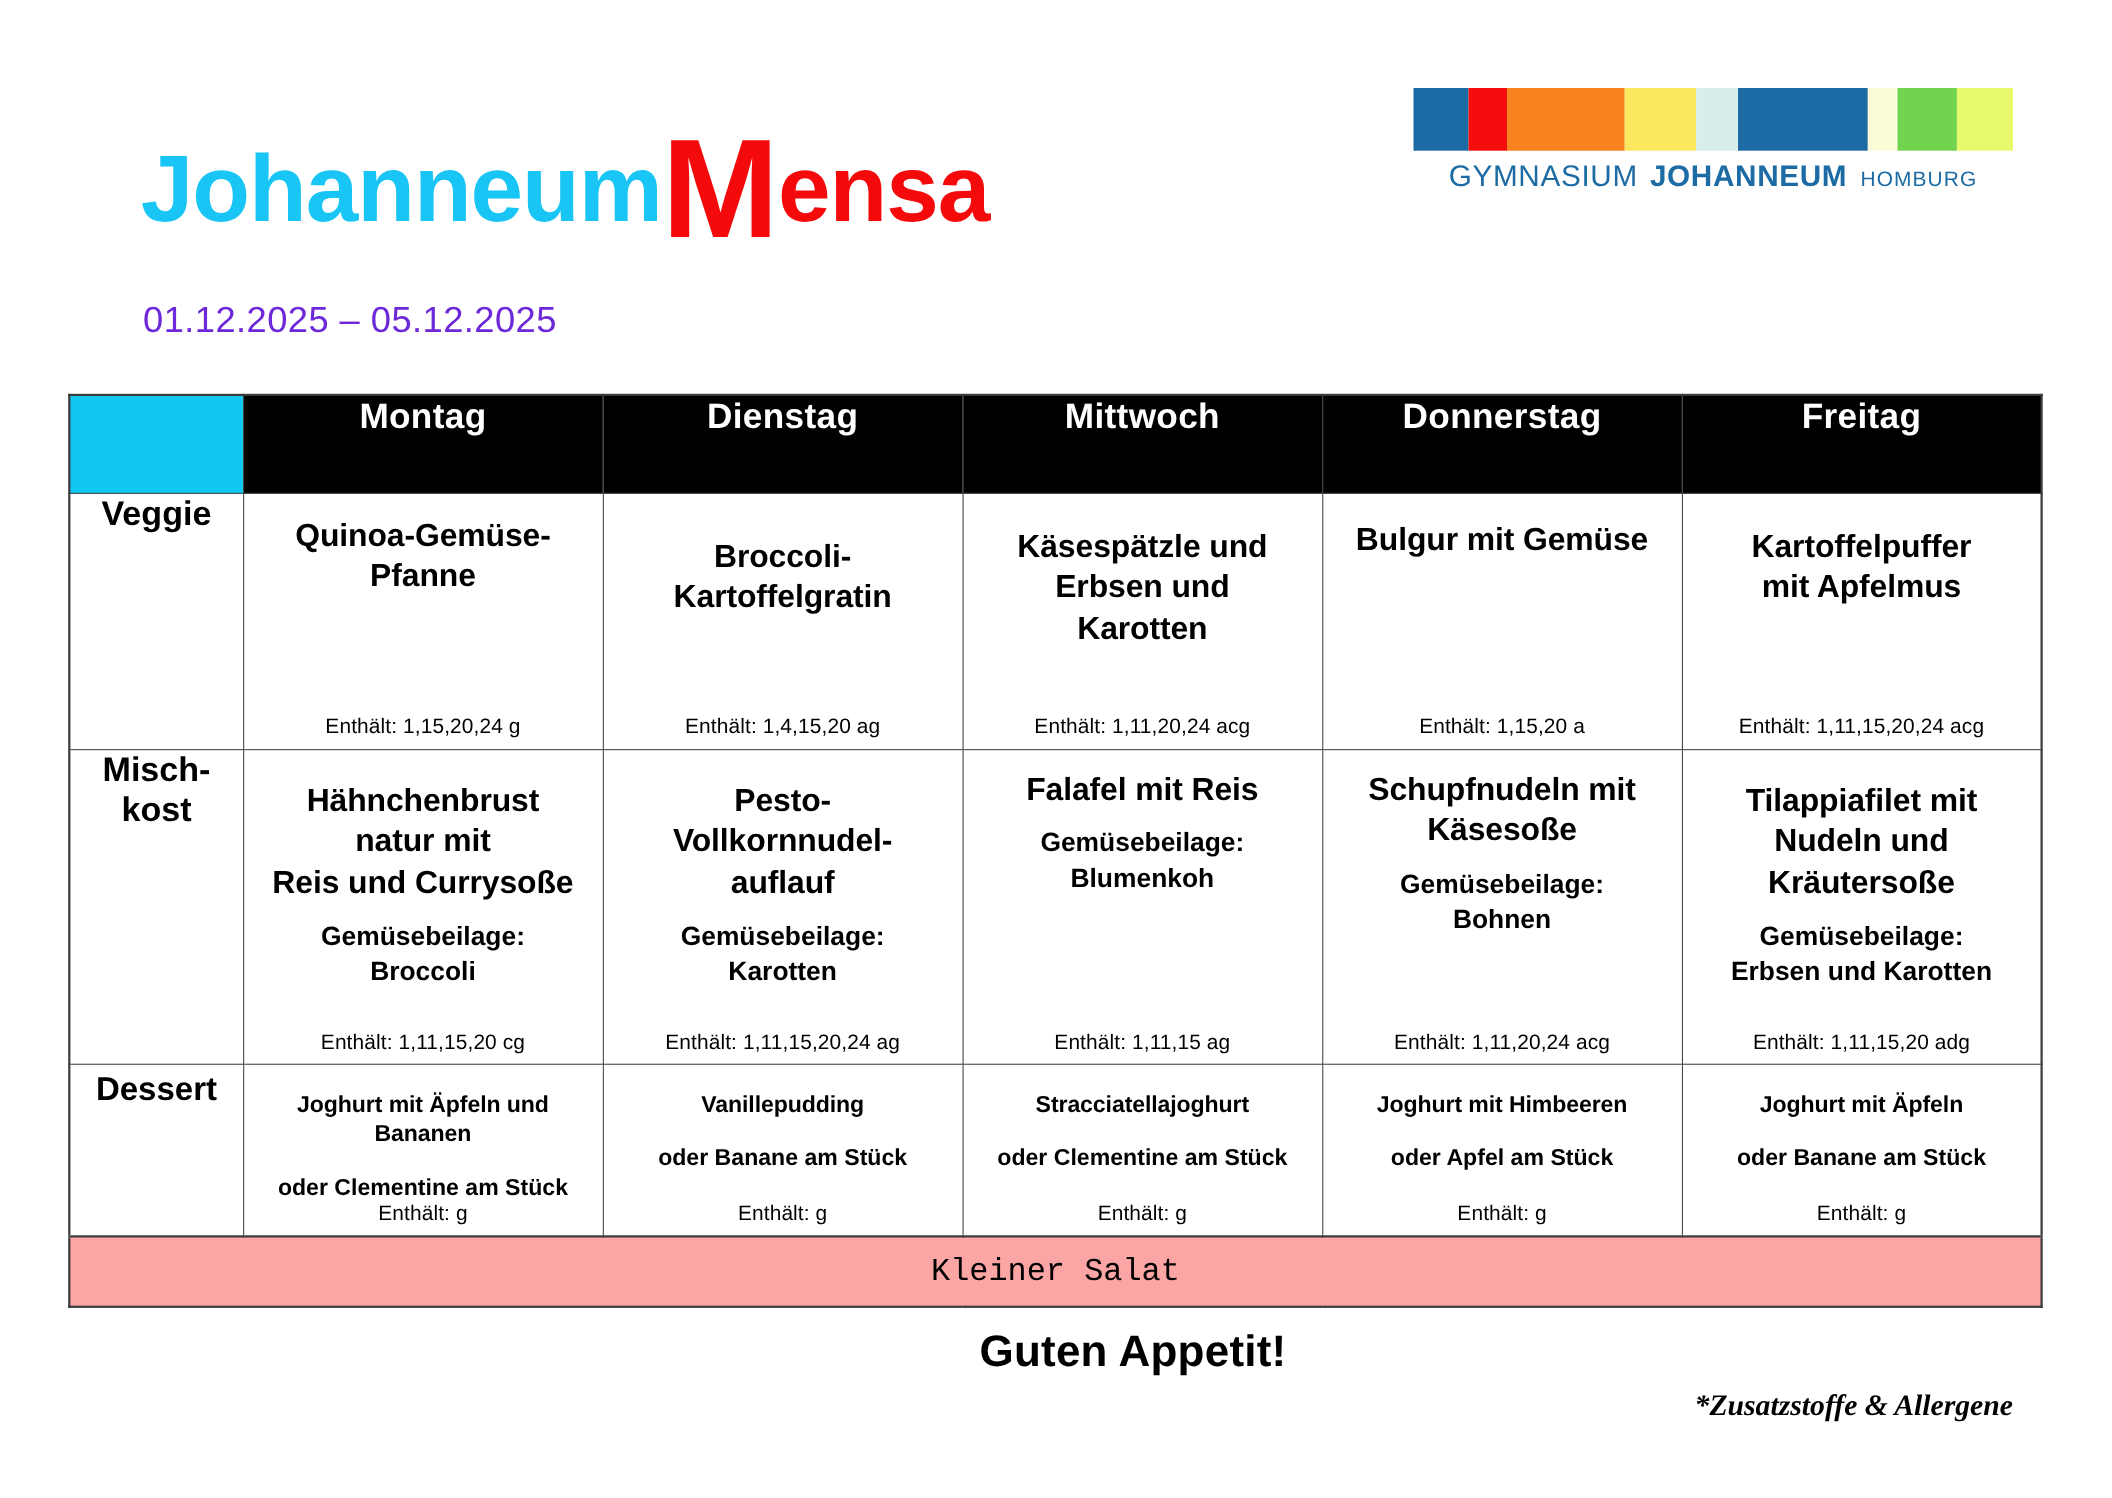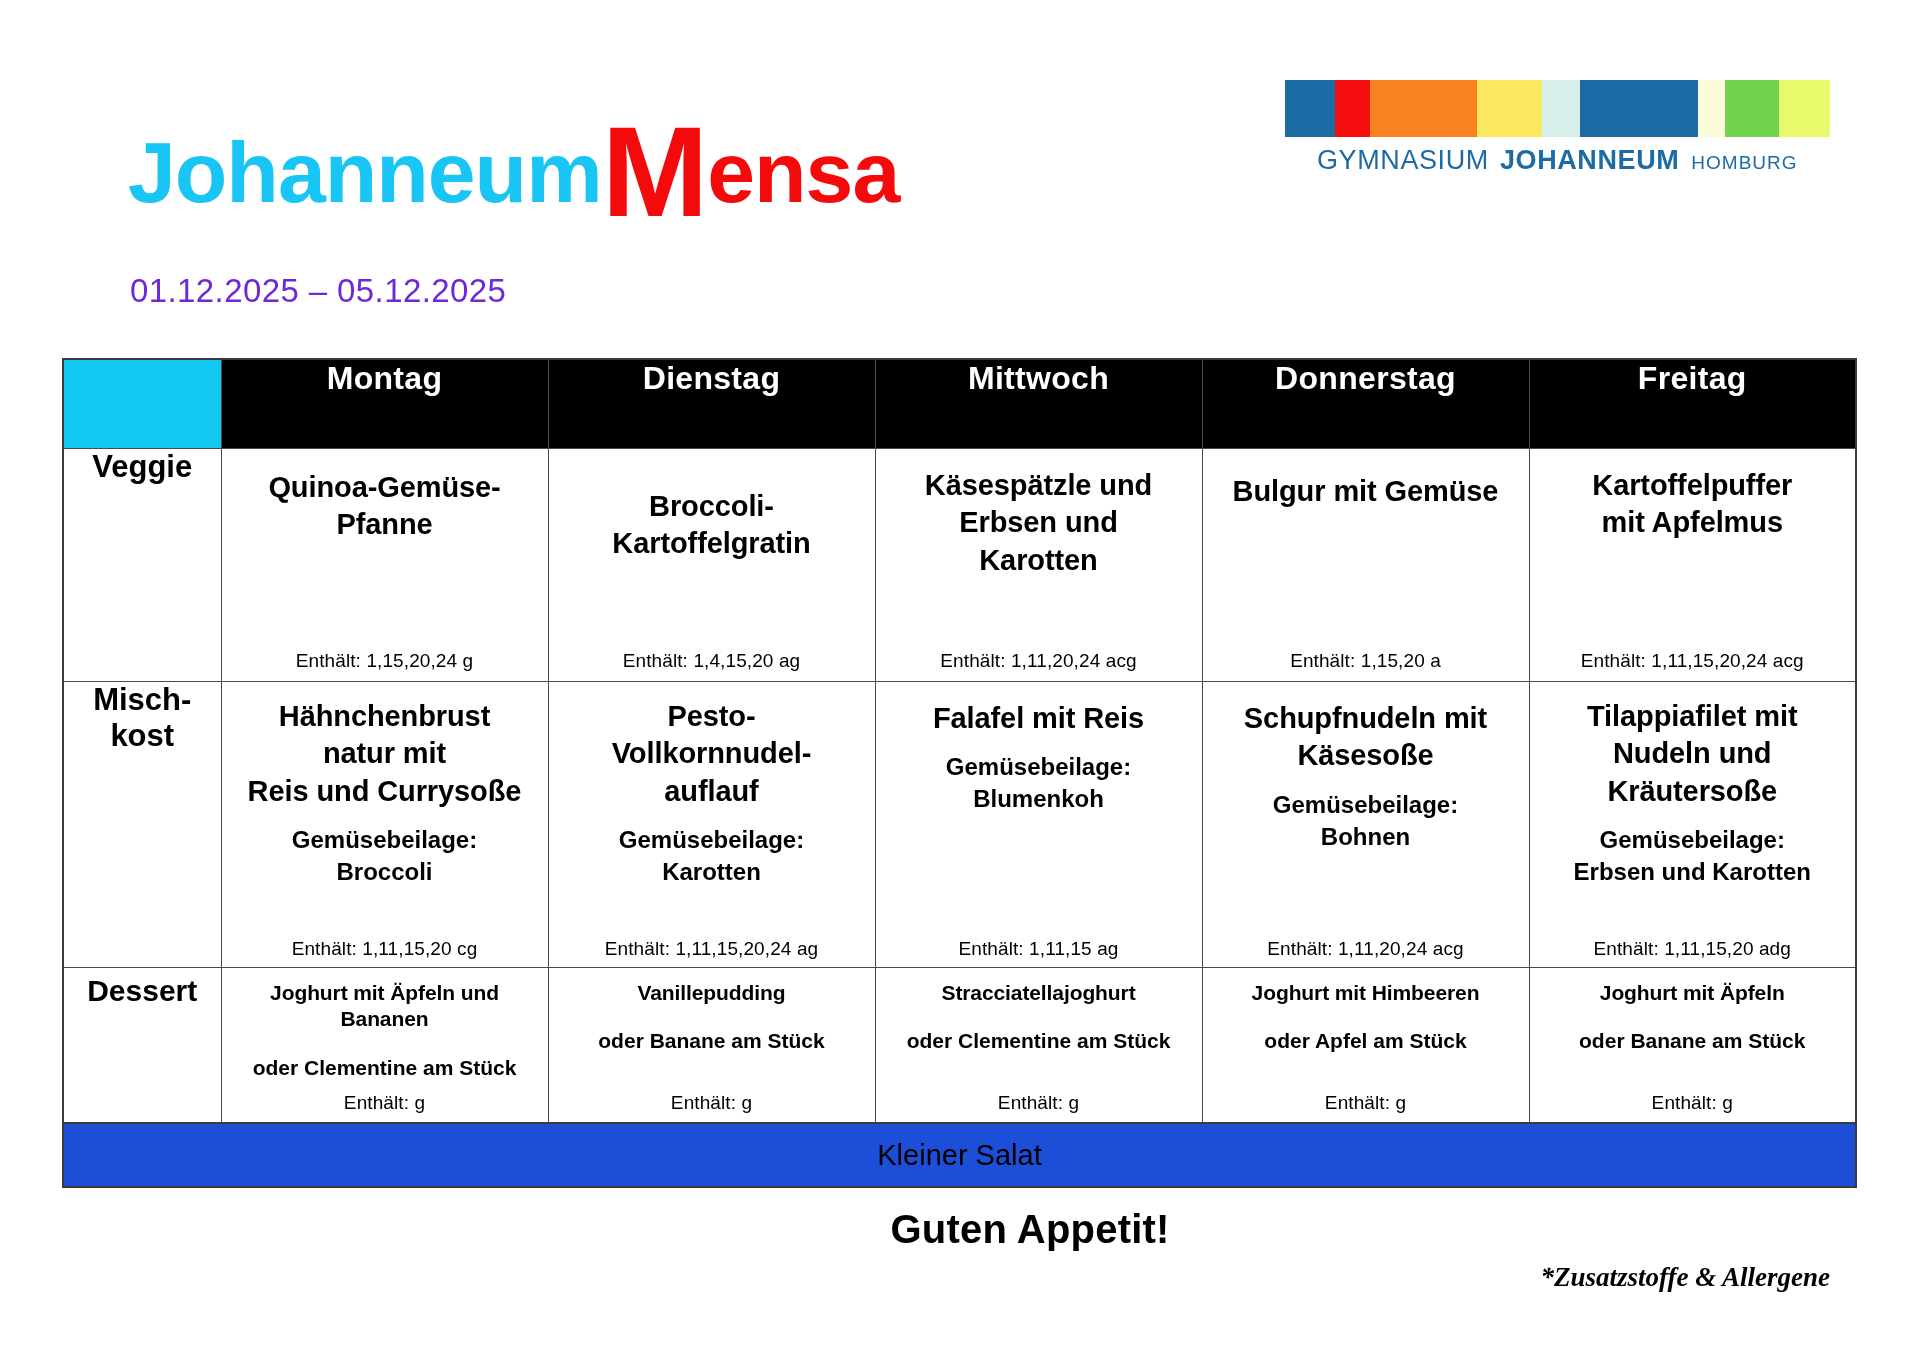--- a/index.html
+++ b/index.html
@@ -149,21 +149,21 @@
   tr.row-misch .allergens { margin-top: auto; padding-bottom: 6px; }
 
   tr.row-dessert td { height: 148px; }
   tr.row-dessert .cell-inner { padding-top: 8px; }
   tr.row-dessert .dish { font-size: 21px; line-height: 1.25; }
   tr.row-dessert .side { font-size: 21px; margin-top: 7px; }
   tr.row-dessert .allergens { margin-top: auto; padding-bottom: 7px; }
   tr.row-dessert .rowlabel { font-size: 30px; vertical-align: top; padding-top: 6px; }
 
   
-  .pull-top-0  { margin-top: 4px; }
+  .pull-top-0  { margin-top: 16px; }
   .pull-top-6  { margin-top: 6px; }
   .pull-top-10 { margin-top: 10px; }
   .pull-top-18 { margin-top: 25px; }
 
   .salad-row td {
     background: #9bef5c;
     height: 62px;
     text-align: center;
     vertical-align: middle;
     font-size: 29px;
@@ -362,19 +362,19 @@
         <td class="cell">
           <div class="cell-inner">
             <div class="dish pull-top-0">Joghurt mit Äpfeln</div>
             <div class="side-gap"></div>
             <div class="side">oder Banane am Stück</div>
             <div class="allergens">Enthält:  g</div>
           </div>
         </td>
       </tr>
       <tr class="salad-row">
-        <td colspan="6" style="background: #1d4ed8;">Kleiner Salat</td>
+        <td colspan="6" style="background: #fca5a5; font-family: Liberation Mono, monospace;">Kleiner Salat</td>
       </tr>
     </tbody>
 </table>
 
 <div class="appetit">Guten Appetit!</div>
 <div class="footnote">*Zusatzstoffe &amp; Allergene</div>
 
 </body></html>

